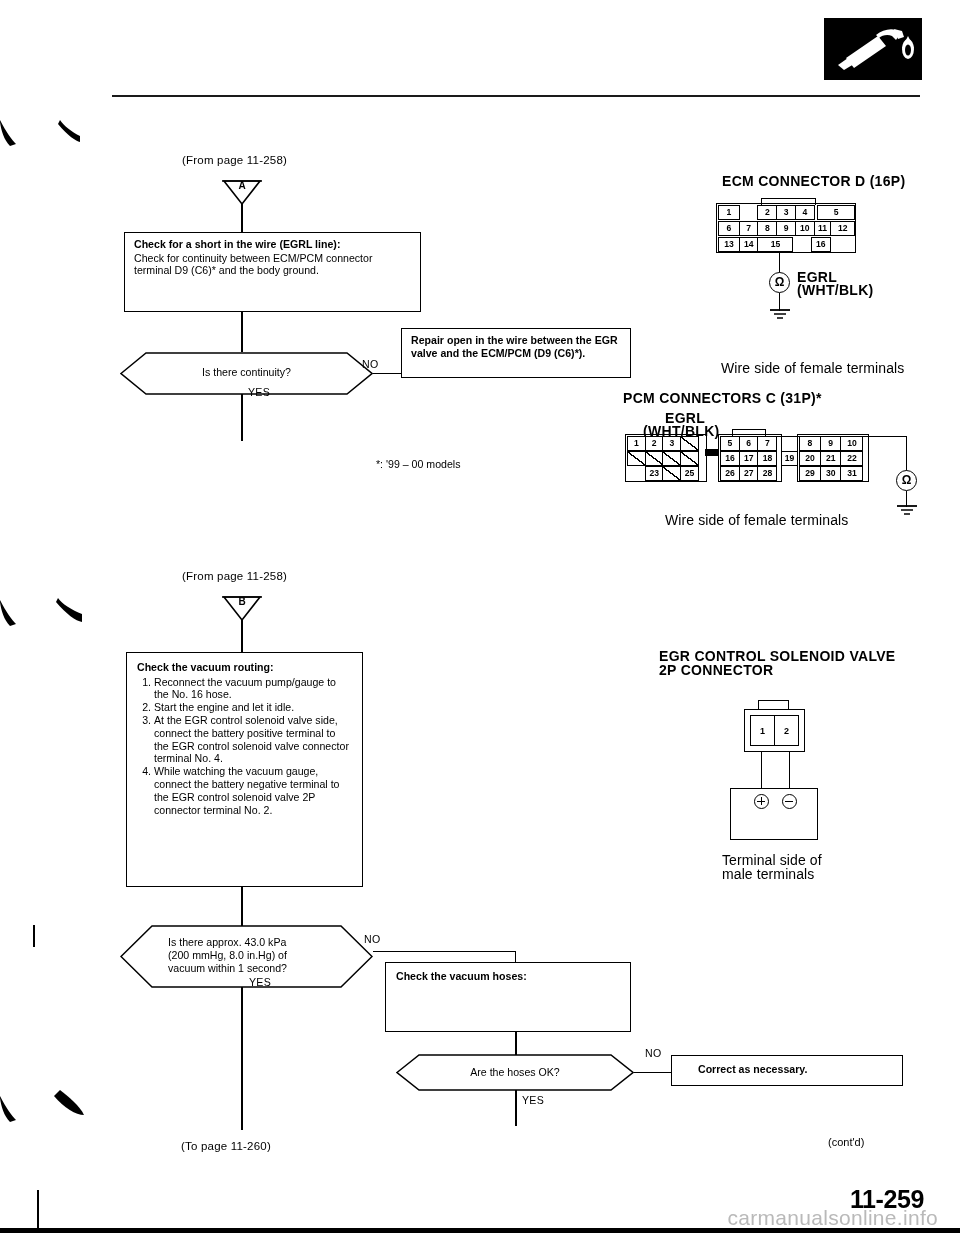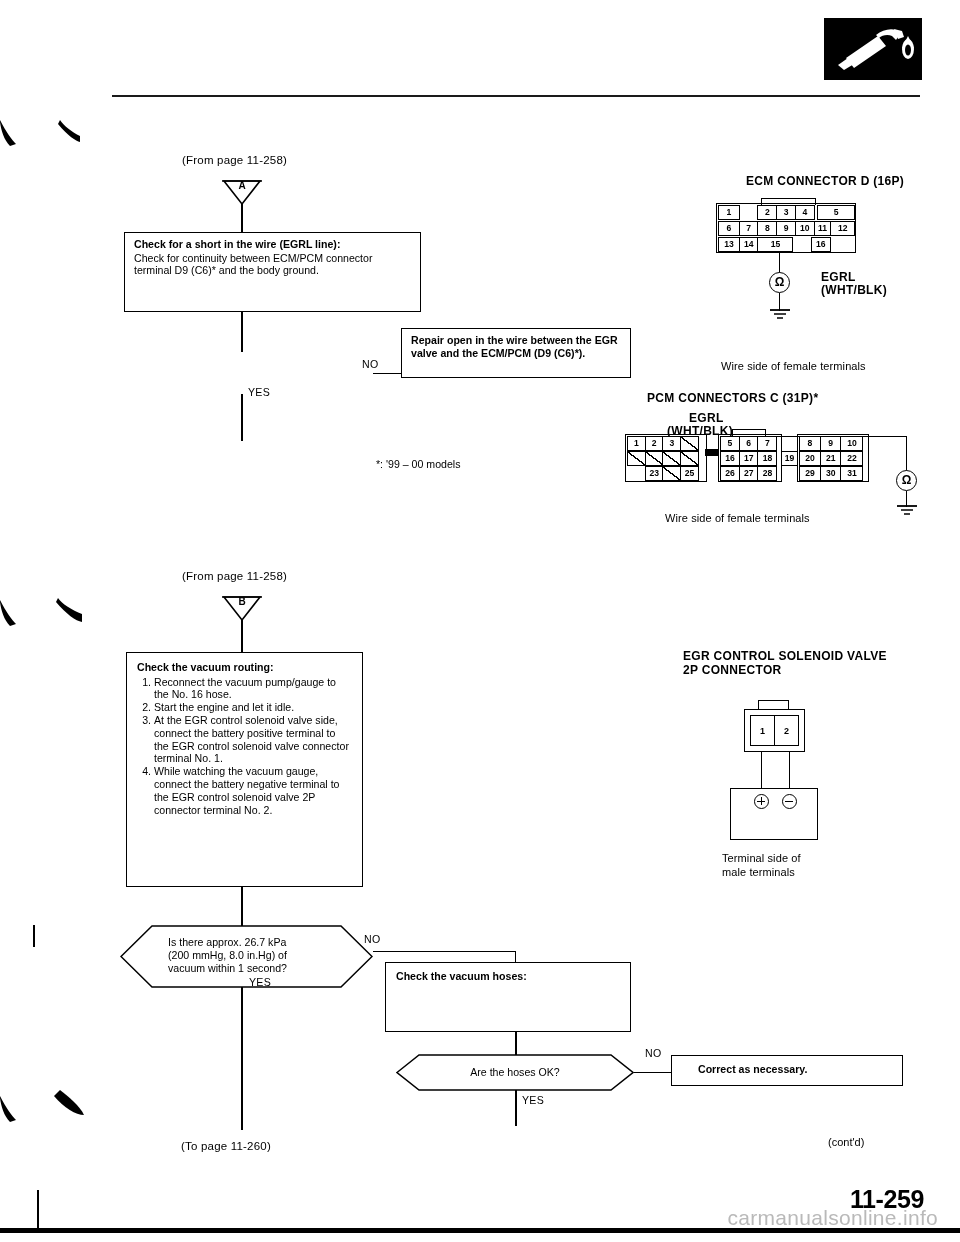--- a/index.html
+++ b/index.html
@@ -88,28 +88,27 @@
     width: 100%;
     text-align: center;
     top: 2px;
     font-size: 10px;
     font-weight: bold;
     z-index: 3;
   }
 
   
   .rhead {
-    font-size: 12px;
+    font-size: 14px;
     font-weight: bold;
     letter-spacing: .3px;
     line-height: 14px;
-    margin-left: 24px;
   }
   .rcap {
-    font-size: 11px;
+    font-size: 14px;
     letter-spacing: .1px;
   }
 
   
   .pinrow { display: flex; }
   .pin {
     border: 1.3px solid #000;
     background: #fff;
     font-size: 8.6px;
     font-weight: bold;
@@ -253,20 +252,26 @@
   </div>
   <div class="abs vline" style="left:241px;top:204px;height:30px"></div>
 
   <div class="abs box" style="left:124px;top:232px;width:297px;height:80px">
     <div class="box-bold">Check for a short in the wire (EGRL line):</div>
     <div class="box-plain" style="margin-top:1px">Check for continuity between ECM/PCM connector terminal D9 (C6)* and the body ground.</div>
   </div>
 
   <div class="abs vline" style="left:241px;top:312px;height:40px"></div>
 
+  <div class="diamond-wrap" style="left:120px;top:352px;width:253px;height:43px">
+    <svg width="253" height="43">
+      <polygon points="1,21.5 26,1 227,1 252,21.5 227,42 26,42" fill="#fff" stroke="#000" stroke-width="1.5"></polygon>
+    </svg>
+    <div class="diamond-text" style="padding-top:14px">Is there continuity?</div>
+  </div>
 
   <div class="abs hline-thin" style="left:373px;top:373px;width:28px"></div>
   <div class="abs branch-label" style="left:362px;top:358px">NO</div>
   <div class="abs box" style="left:401px;top:328px;width:230px;height:50px">
     <div class="box-bold">Repair open in the wire between the EGR valve and the ECM/PCM (D9 (C6)*).</div>
   </div>
 
   <div class="abs vline" style="left:241px;top:394px;height:47px"></div>
   <div class="abs branch-label" style="left:248px;top:386px">YES</div>
 
@@ -413,33 +418,33 @@
     </svg>
     <div class="tri-letter">B</div>
   </div>
   <div class="abs vline" style="left:241px;top:620px;height:33px"></div>
 
   <div class="abs box" style="left:126px;top:652px;width:237px;height:235px;padding:8px 9px 6px 10px">
     <div class="box-bold">Check the vacuum routing:</div>
     <ol style="margin:2px 0 0 0;padding-left:17px;font-size:10.6px;line-height:12.8px">
       <li>Reconnect the vacuum pump/gauge to the No. 16 hose.</li>
       <li>Start the engine and let it idle.</li>
-      <li>At the EGR control solenoid valve side, connect the battery positive terminal to the EGR control solenoid valve connector terminal No. 1.</li>
+      <li>At the EGR control solenoid valve side, connect the battery positive terminal to the EGR control solenoid valve connector terminal No. 4.</li>
       <li>While watching the vacuum gauge, connect the battery negative terminal to the EGR control solenoid valve 2P connector terminal No. 2.</li>
     </ol>
   </div>
 
   <div class="abs vline" style="left:241px;top:887px;height:39px"></div>
 
   <div class="diamond-wrap" style="left:120px;top:925px;width:253px;height:63px">
     <svg width="253" height="63">
       <polygon points="1,31.5 32,1 221,1 252,31.5 221,62 32,62" fill="#fff" stroke="#000" stroke-width="1.5"></polygon>
     </svg>
     <div class="diamond-text left" style="padding-top:11px;padding-left:48px">
-      <div>Is there approx. 26.7 kPa</div>
+      <div>Is there approx. 43.0 kPa</div>
       <div>(200 mmHg, 8.0 in.Hg) of</div>
       <div>vacuum within 1 second?</div>
     </div>
   </div>
 
   <div class="abs branch-label" style="left:364px;top:933px">NO</div>
   <div class="abs hline-thin" style="left:373px;top:951px;width:143px"></div>
   <div class="abs vline-thin" style="left:515px;top:951px;height:12px"></div>
 
   <div class="abs branch-label" style="left:249px;top:976px">YES</div>

